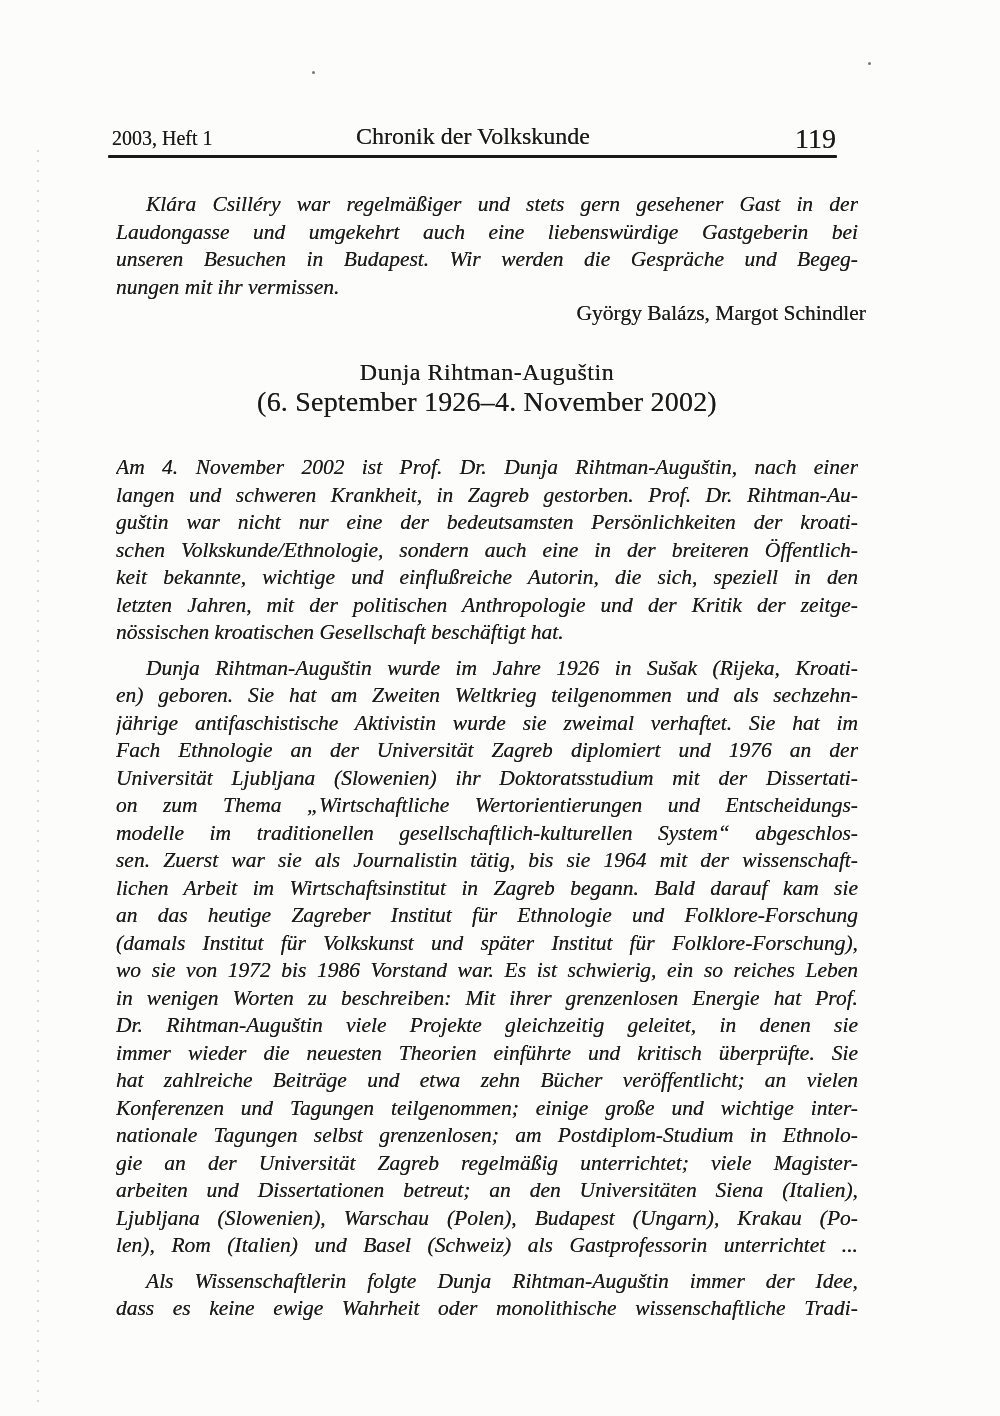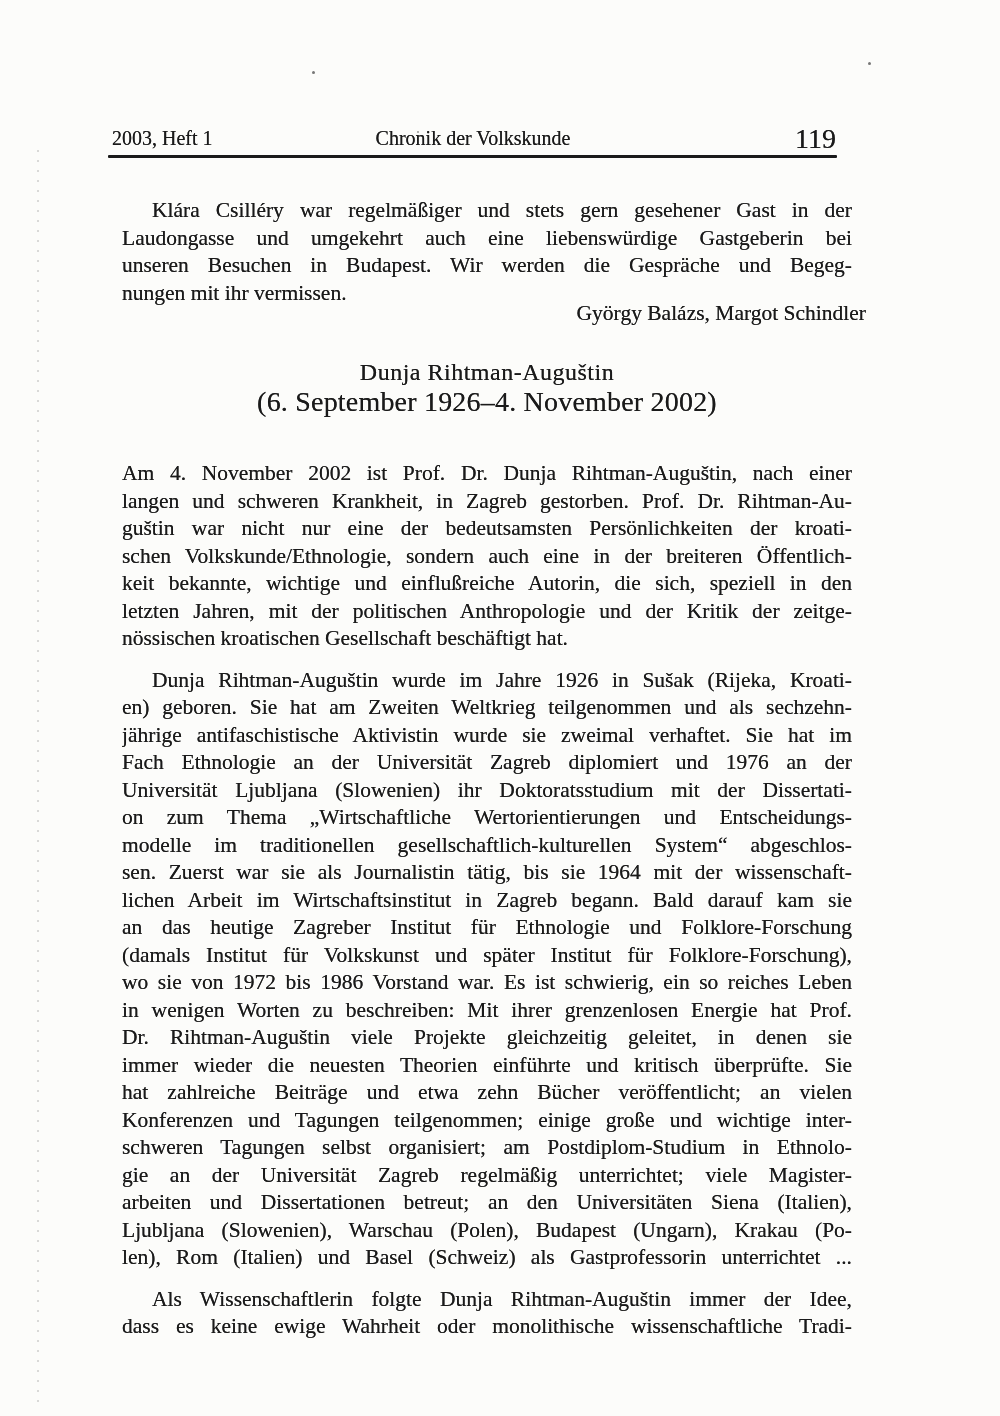--- a/index.html
+++ b/index.html
@@ -12,31 +12,31 @@
     width:1000px;height:1416px;
     background:var(--paper);
     color:var(--ink);
     font-family:"Liberation Serif","DejaVu Serif",serif;
     overflow:hidden;
     text-shadow:0 0 .4px rgba(25,25,25,.8);
   }
   
   .header{position:absolute;left:108px;top:121px;width:730px;height:30px;}
   .issue{position:absolute;left:4px;bottom:1px;font-size:20px;white-space:nowrap;text-align:right;}
-  .journal{position:absolute;left:0;right:0;bottom:1px;text-align:center;font-size:20px;white-space:nowrap;}
+  .journal{position:absolute;left:0;right:0;bottom:1px;text-align:center;font-size:24px;white-space:nowrap;}
   .pagenum{position:absolute;right:2px;bottom:-4px;font-size:28px;margin-top:20px;}
   .rule{position:absolute;left:108px;top:155px;width:729px;height:3px;background:var(--ink);border-radius:1px;}
   
   .intro{position:absolute;left:108px;top:183px;width:758px;}
   .signature{position:absolute;left:108px;top:300px;width:758px;text-align:right;font-size:21.5px;line-height:27.5px;}
   .title-block{position:absolute;left:108px;top:357px;width:758px;text-align:center;font-weight:normal;}
   .title{font-size:24px;line-height:30px;letter-spacing:.5px;}
   .subtitle{font-size:28px;line-height:30px;letter-spacing:.2px;}
   .article{position:absolute;left:108px;top:446px;width:758px;}
-  .para{margin:14px;padding:0;}
+  .para{margin:8px;padding:0;font-style:italic;}
   .line{
     font-size:21.5px;line-height:27.5px;height:27.5px;
     text-align:justify;text-align-last:justify;
     overflow:hidden;white-space:normal;
   }
   .line.endline{text-align:left;text-align-last:left;}
   .line.indent{text-indent:30px;}
   
   .dotline{
     position:absolute;left:37px;top:150px;width:2px;height:1260px;
@@ -103,21 +103,21 @@
         <div class="line">sen. Zuerst war sie als Journalistin tätig, bis sie 1964 mit der wissenschaft-</div>
         <div class="line">lichen Arbeit im Wirtschaftsinstitut in Zagreb begann. Bald darauf kam sie</div>
         <div class="line">an das heutige Zagreber Institut für Ethnologie und Folklore-Forschung</div>
         <div class="line">(damals Institut für Volkskunst und später Institut für Folklore-Forschung),</div>
         <div class="line">wo sie von 1972 bis 1986 Vorstand war. Es ist schwierig, ein so reiches Leben</div>
         <div class="line">in wenigen Worten zu beschreiben: Mit ihrer grenzenlosen Energie hat Prof.</div>
         <div class="line">Dr. Rihtman-Auguštin viele Projekte gleichzeitig geleitet, in denen sie</div>
         <div class="line">immer wieder die neuesten Theorien einführte und kritisch überprüfte. Sie</div>
         <div class="line">hat zahlreiche Beiträge und etwa zehn Bücher veröffentlicht; an vielen</div>
         <div class="line">Konferenzen und Tagungen teilgenommen; einige große und wichtige inter-</div>
-        <div class="line">schweren Tagungen selbst organisiert; am Postdiplom-Studium in Ethnolo-</div>
+        <div class="line">nationale Tagungen selbst grenzenlosen; am Postdiplom-Studium in Ethnolo-</div>
         <div class="line">gie an der Universität Zagreb regelmäßig unterrichtet; viele Magister-</div>
         <div class="line">arbeiten und Dissertationen betreut; an den Universitäten Siena (Italien),</div>
         <div class="line">Ljubljana (Slowenien), Warschau (Polen), Budapest (Ungarn), Krakau (Po-</div>
         <div class="line">len), Rom (Italien) und Basel (Schweiz) als Gastprofessorin unterrichtet ...</div>
       </div>
       <div class="para">
         <div class="line indent">Als Wissenschaftlerin folgte Dunja Rihtman-Auguštin immer der Idee,</div>
         <div class="line">dass es keine ewige Wahrheit oder monolithische wissenschaftliche Tradi-</div>
       </div>
     </div>

